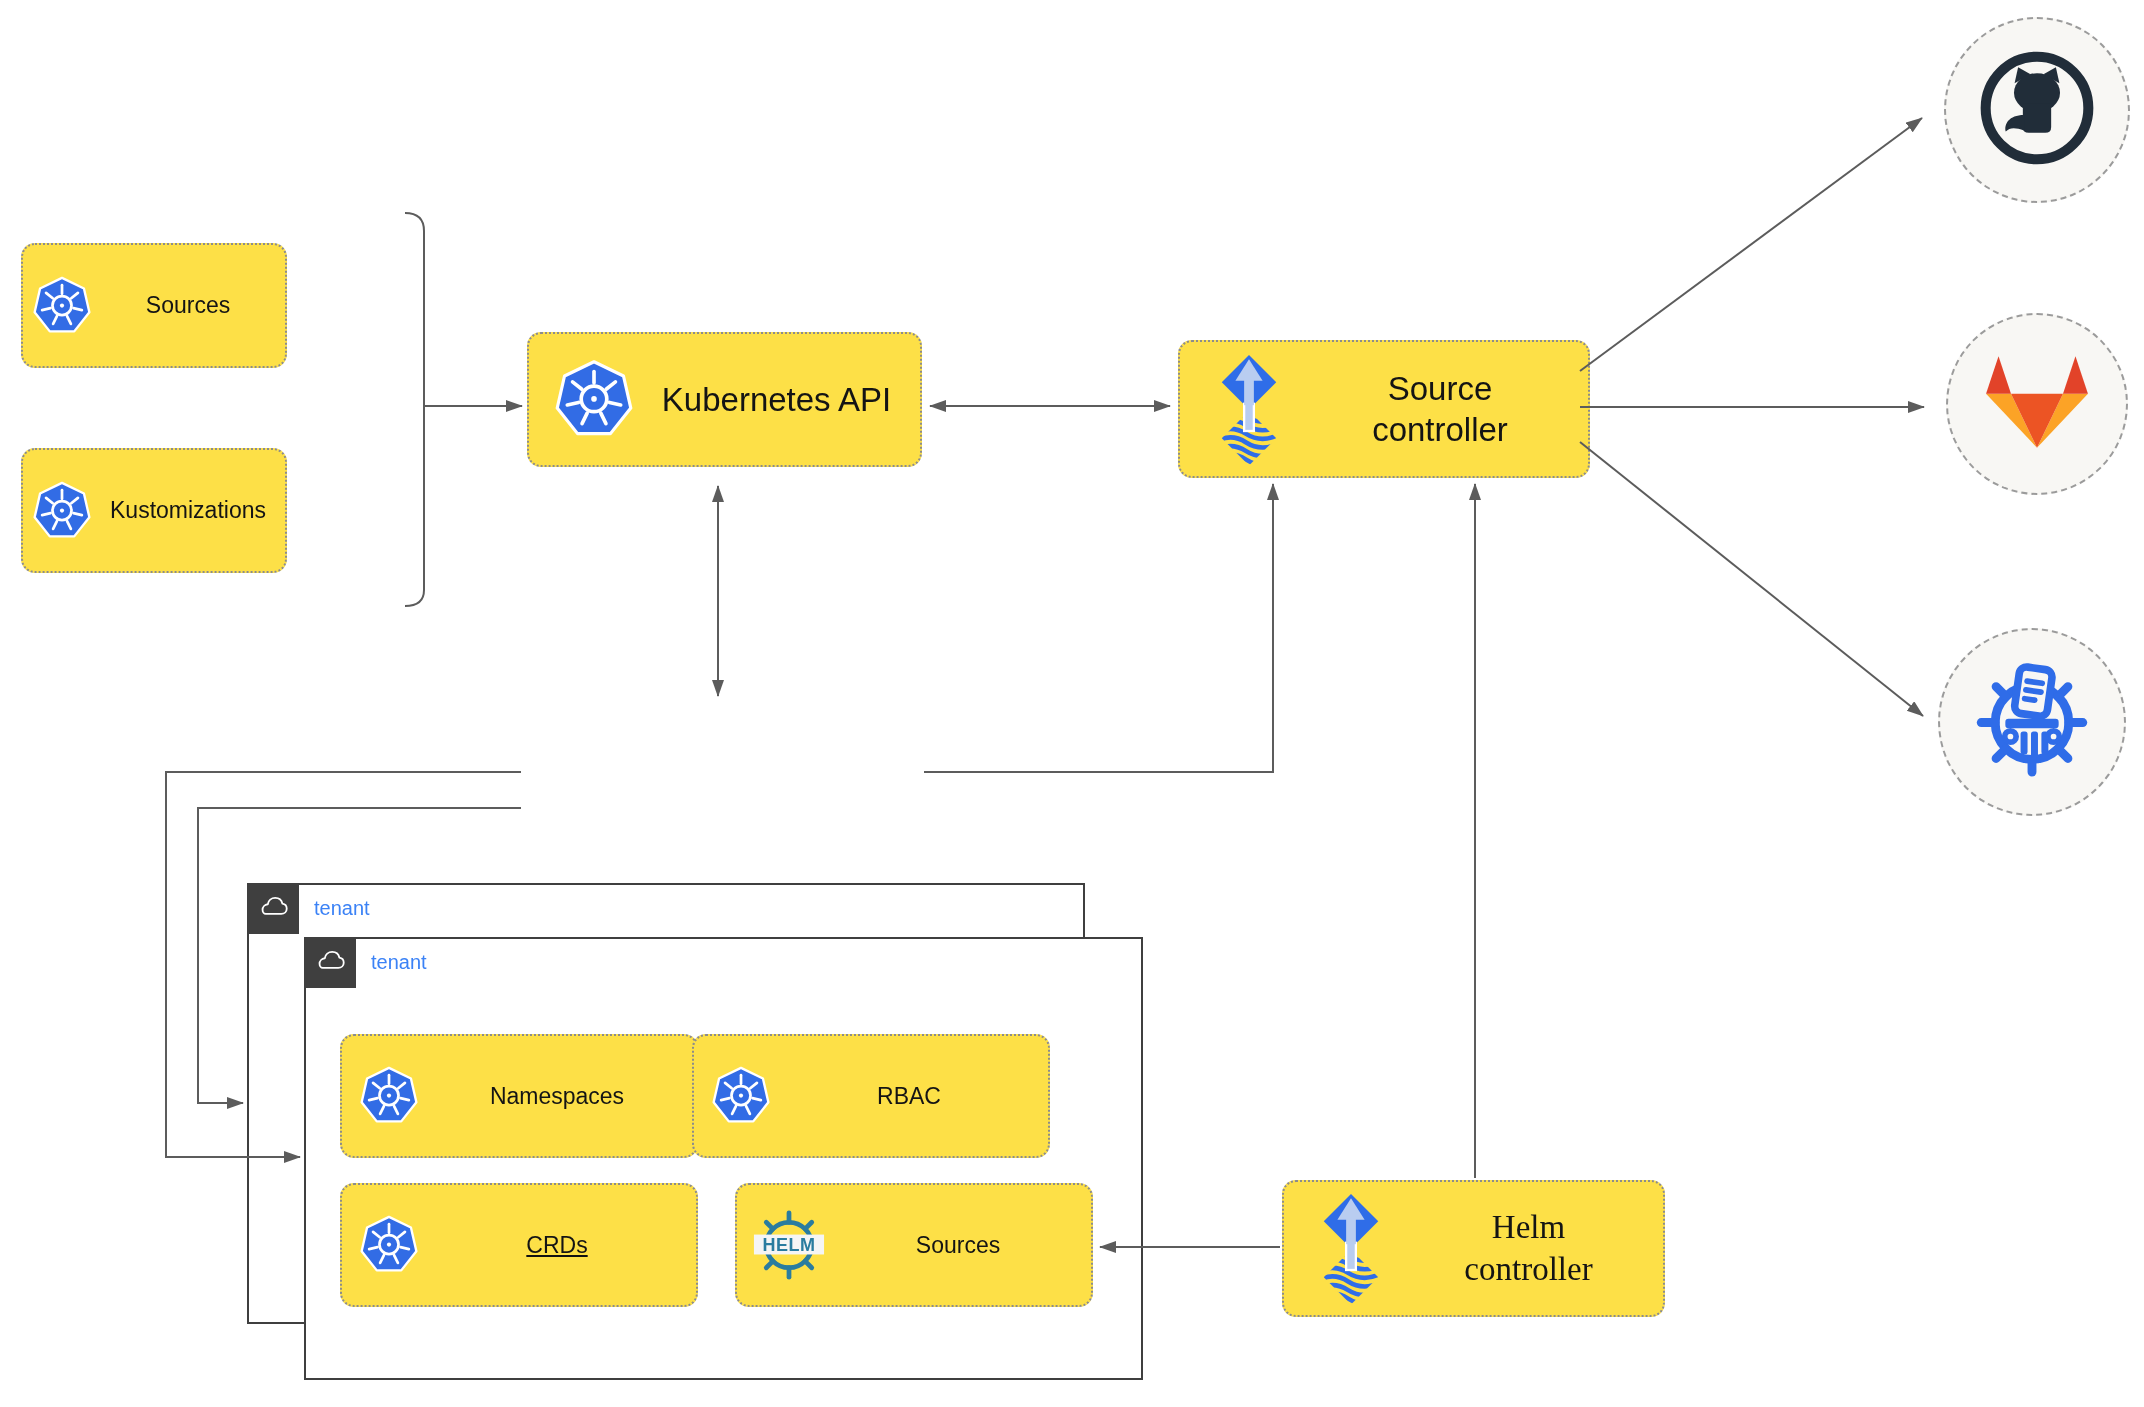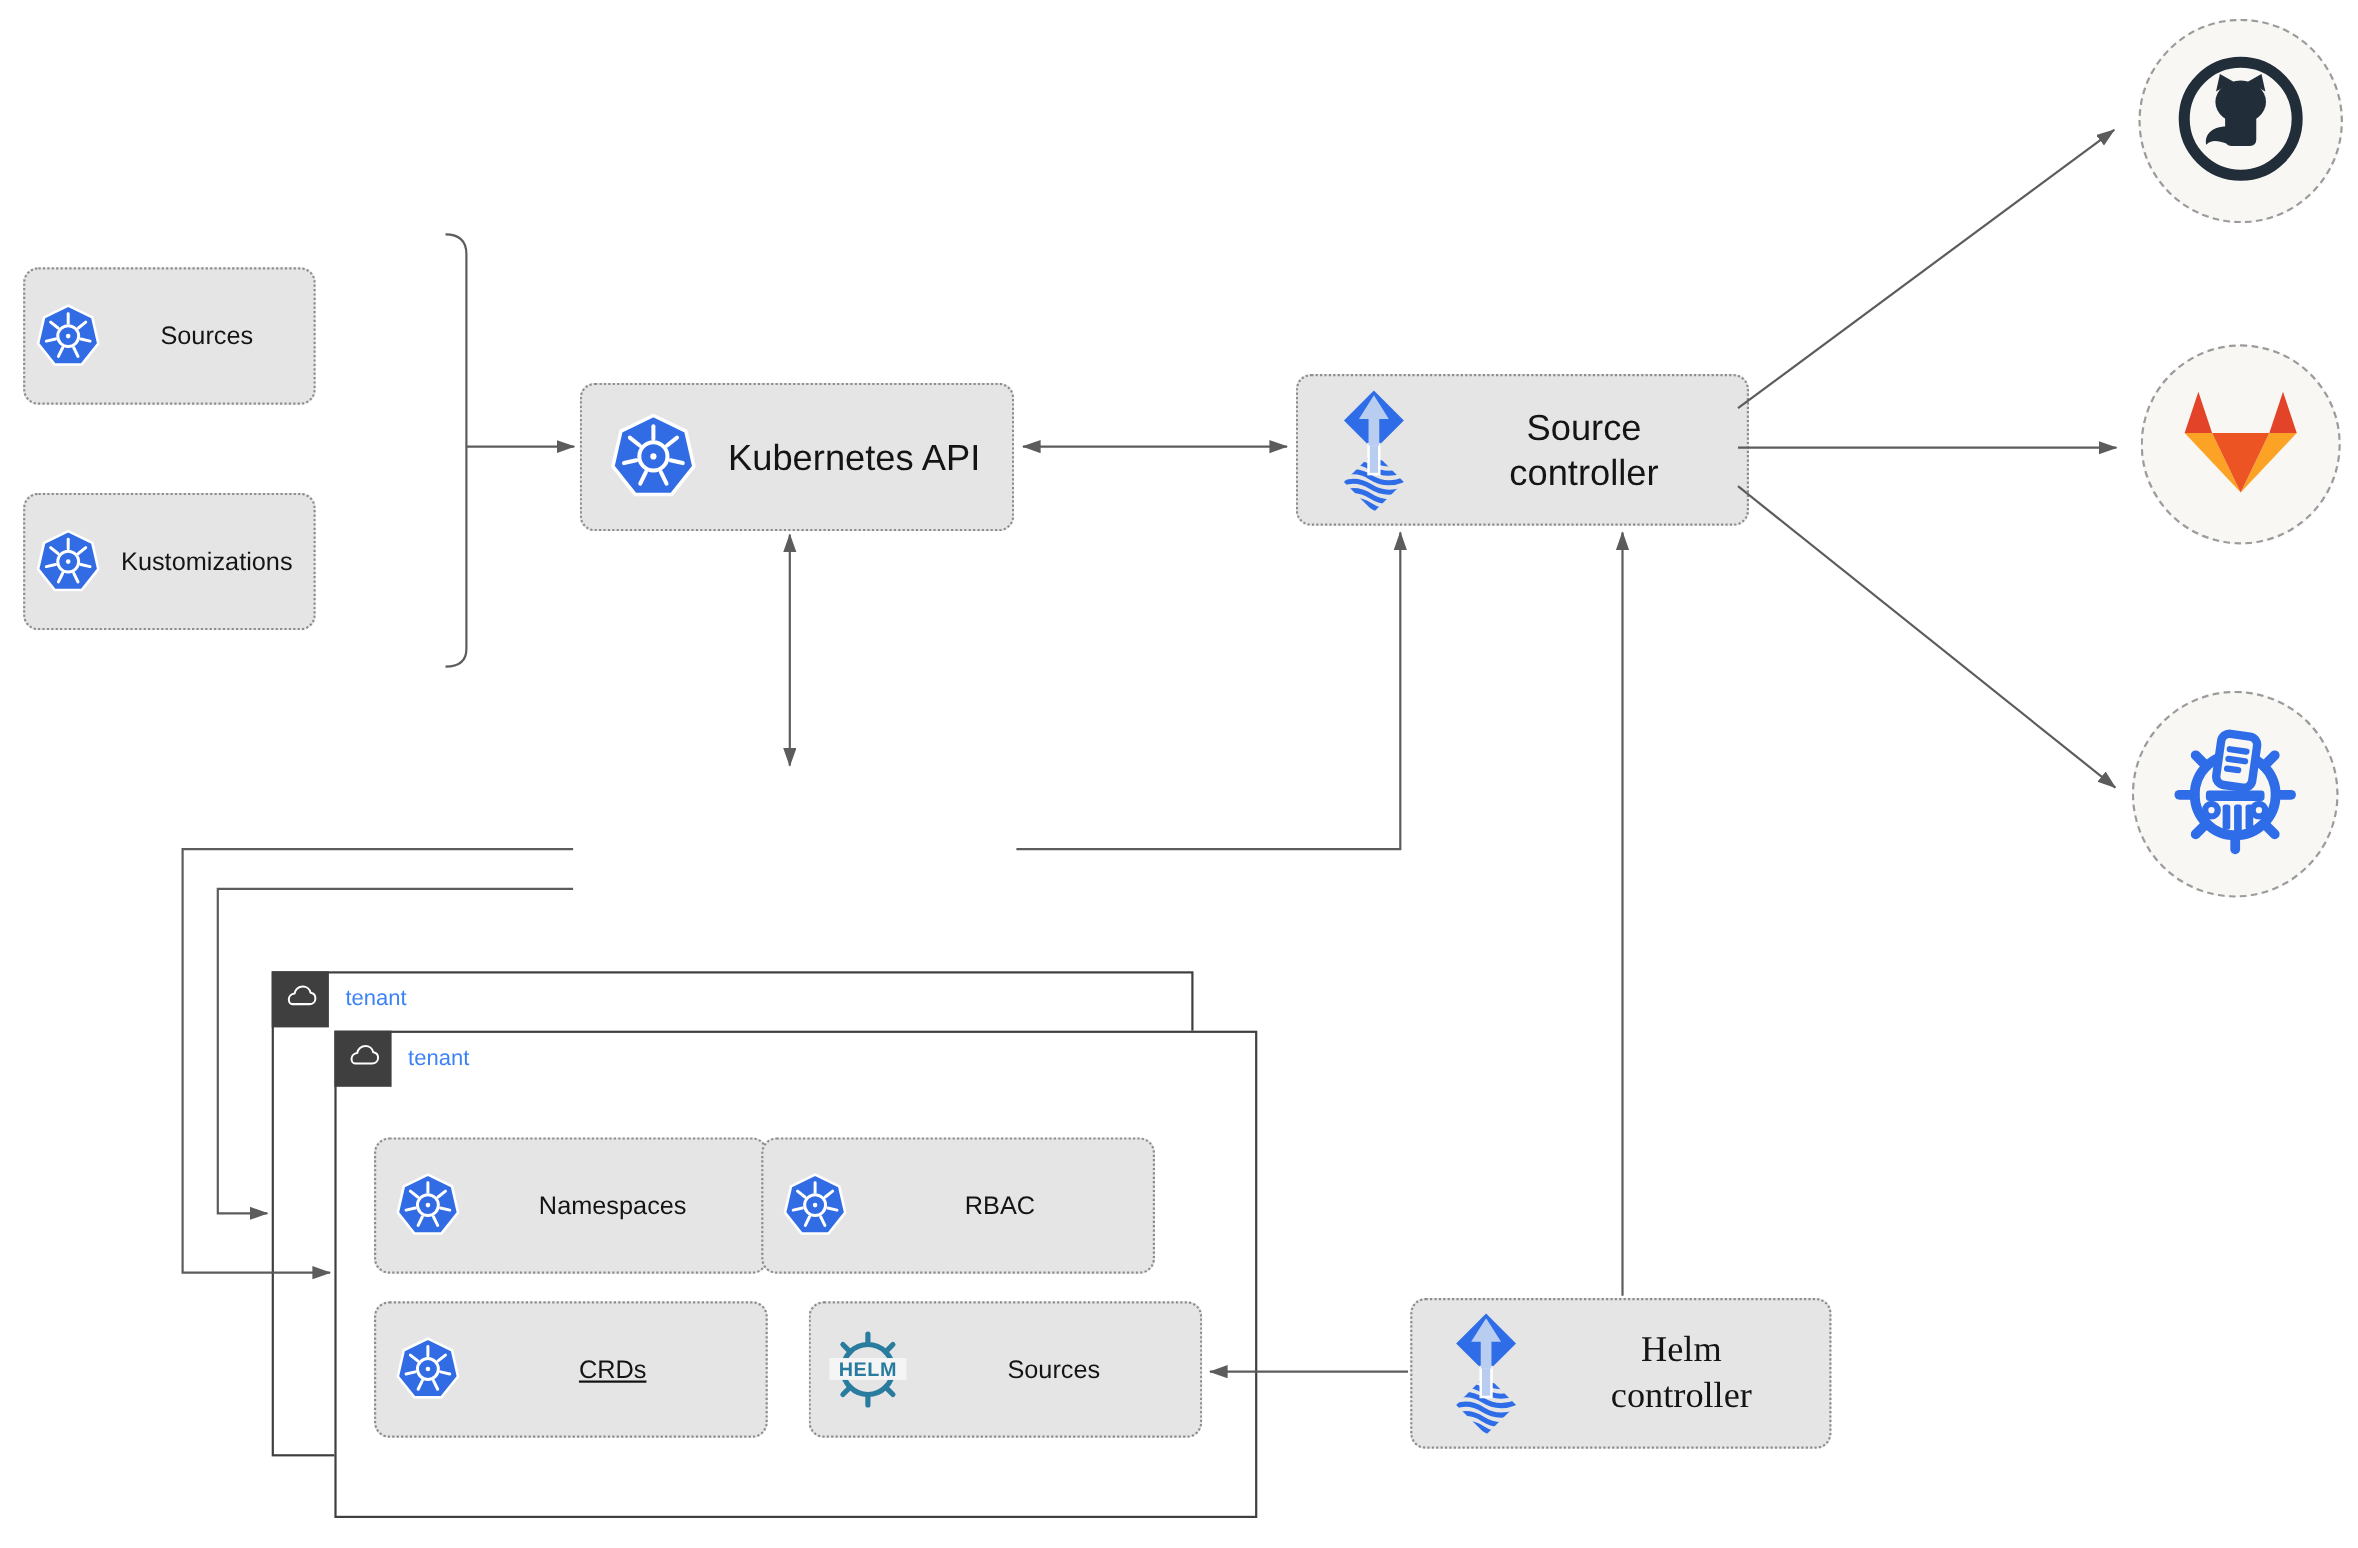--- a/index.html
+++ b/index.html
@@ -1,28 +1,28 @@
 <!DOCTYPE html>
 <html><head>
 <meta charset="utf-8">
 <style>
   html,body{margin:0;padding:0;background:#fff;}
   .stage{position:relative;width:2144px;height:1407px;background:#ffffff;overflow:hidden;
          font-family:"Liberation Sans", sans-serif;color:#111;}
   
-  .node{position:absolute;background:#e5e5e5;border:2px dotted #8c8c8c;border-radius:14px;
+  .node{position:absolute;background:#fde047;border:2px dotted #8c8c8c;border-radius:14px;
         display:flex;align-items:center;box-sizing:border-box;}
   .node .icon{flex:0 0 auto;display:flex;align-items:center;justify-content:center;}
   .node .label{flex:1;text-align:center;font-size:23px;color:#141414;line-height:1.25;}
   .node .label.big{font-size:33px;}
   .node .label.two-line{max-width:185px;margin:12px auto;}
   
   .n-sources{left:21px;top:243px;width:266px;height:125px;}
   .n-kustomizations{left:21px;top:448px;width:266px;height:125px;}
-  .n-api{left:527px;top:348px;width:395px;height:135px;}
+  .n-api{left:527px;top:332px;width:395px;height:135px;}
   .n-source{left:1178px;top:340px;width:412px;height:138px;}
   .n-kustomize{left:523px;top:703px;width:399px;height:137px;}
   .n-helm{left:1282px;top:1180px;width:383px;height:137px;font-family:Liberation Serif, serif;}
   .n-namespaces{left:340px;top:1034px;width:358px;height:124px;}
   .n-rbac{left:692px;top:1034px;width:358px;height:124px;justify-content:space-between;}
   .n-crds{left:340px;top:1183px;width:358px;height:124px;text-decoration:underline;}
   .n-releases{left:735px;top:1183px;width:358px;height:124px;}
   
   .tenant{position:absolute;background:#ffffff;border:2px solid #3f3f3f;box-sizing:border-box;}
   .t-back{left:247px;top:883px;width:838px;height:441px;}

